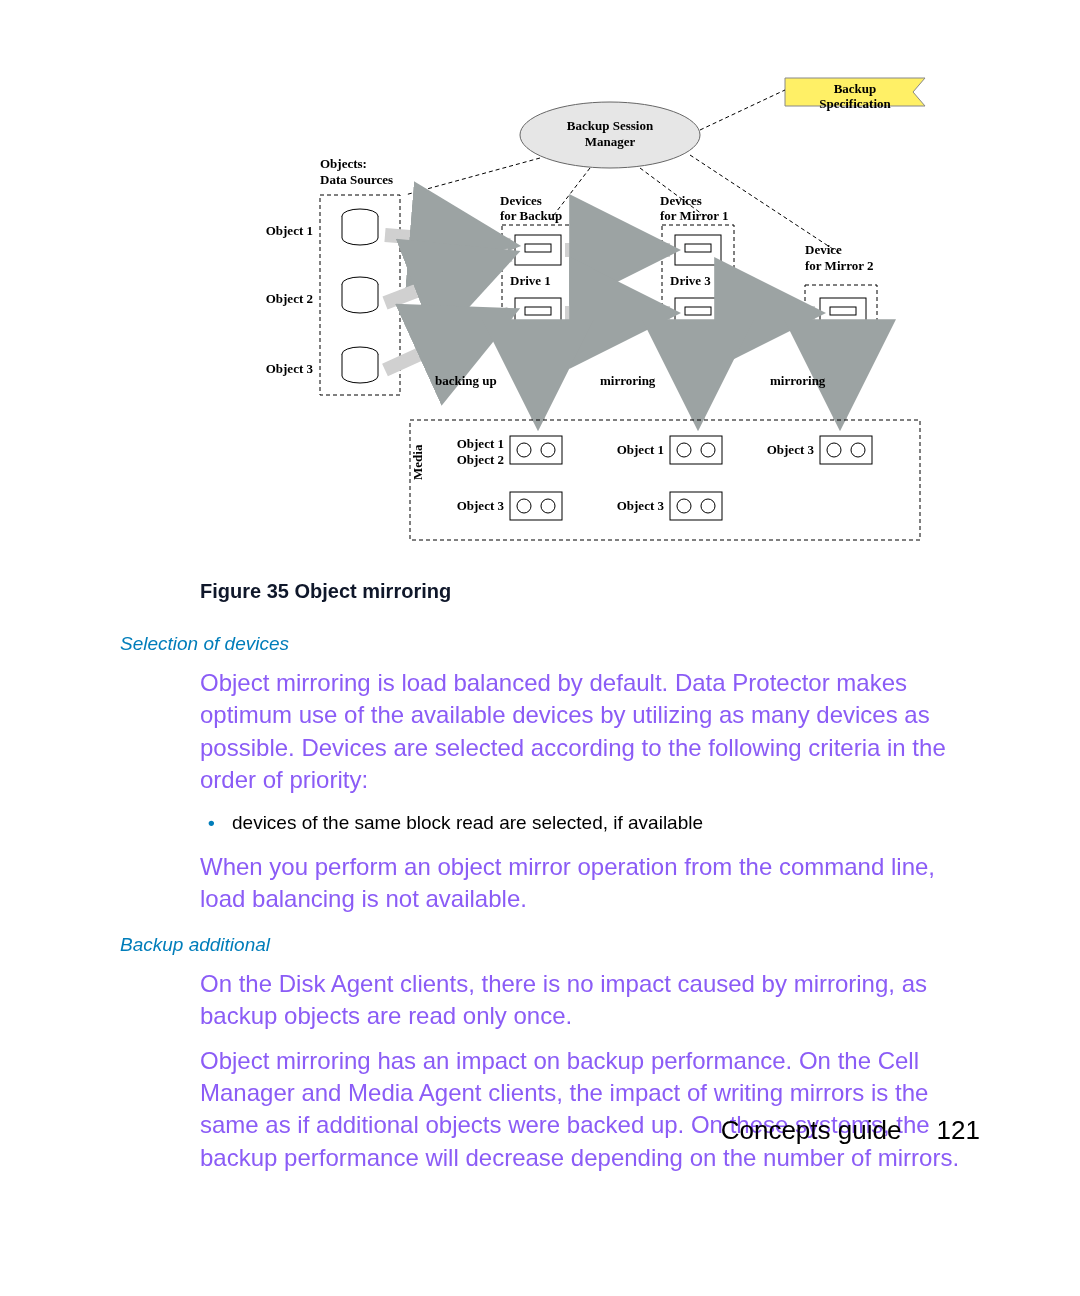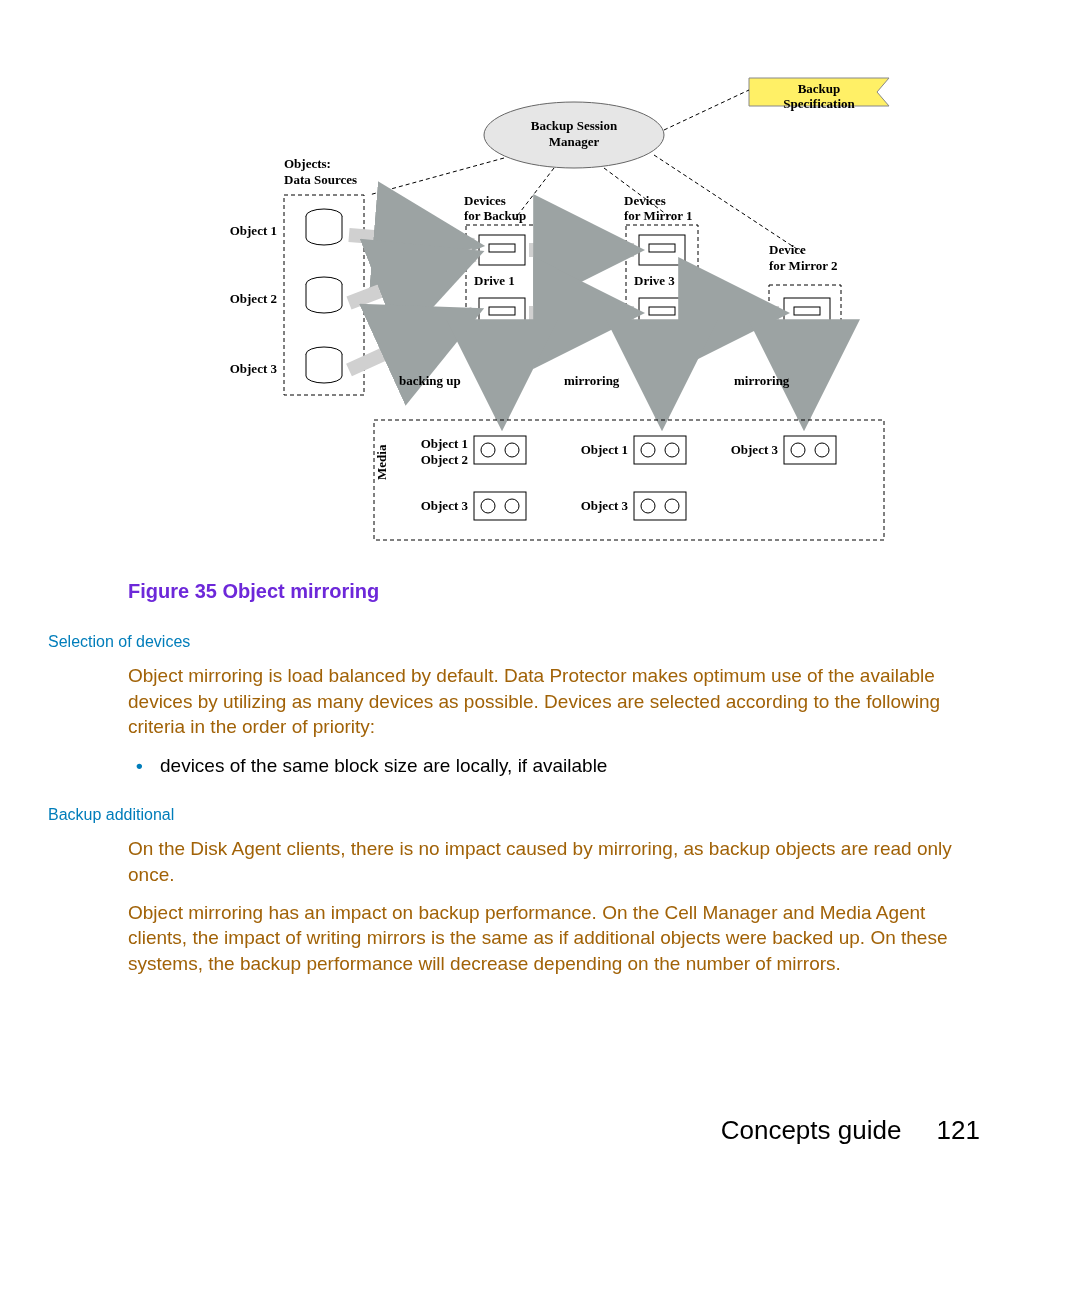--- a/index.html
+++ b/index.html
@@ -6,44 +6,45 @@
     margin: 0;
     padding: 0;
     font-family: Arial, Helvetica, sans-serif;
     background: #fff;
     width: 1080px;
     height: 1296px;
     position: relative;
     color: #000;
   }
   .page {
-    padding: 60px 100px 0 48px;
+    padding: 60px 100px 0 120px;
     box-sizing: border-box;
   }
   .diagram-wrap {
     text-align: center;
     margin-left: 80px;
   }
   .caption {
-    color: #6d28d9;
+    color: #0f172a;
     font-weight: bold;
     font-size: 20px;
     margin: 16px 0 30px 80px;
   }
   .section-heading {
     color: #007dba;
-    font-size: 16px;
+    font-size: 19px;
     font-weight: normal;
-    margin: 26px 0 10px 0;
+    margin: 18px 0 10px 0;
+    font-style: italic;
   }
   .body-text {
-    font-size: 19px;
+    font-size: 24px;
     line-height: 1.35;
     margin: 12px 0 12px 80px;
-    color: #a16207;
+    color: #8b5cf6;
   }
   ul.bullets {
     margin: 0 0 14px 80px;
     padding-left: 28px;
     list-style: none;
   }
   ul.bullets li {
     font-size: 19px;
     line-height: 1.5;
     position: relative;
@@ -199,22 +200,23 @@
         <circle cx="594" cy="390" r="7" fill="none" stroke="#000"></circle>
         <circle cx="618" cy="390" r="7" fill="none" stroke="#000"></circle>
     </svg>
   </div>
 
   <div class="caption">Figure 35 Object mirroring</div>
 
   <div class="section-heading">Selection of devices</div>
   <p class="body-text">Object mirroring is load balanced by default. Data Protector makes optimum use of the available devices by utilizing as many devices as possible. Devices are selected according to the following criteria in the order of priority:</p>
   <ul class="bullets">
-    <li>devices of the same block size are locally, if available</li>
+    <li>devices of the same block read are selected, if available</li>
   </ul>
+  <p class="body-text">When you perform an object mirror operation from the command line, load balancing is not available.</p>
 
   <div class="section-heading">Backup additional</div>
   <p class="body-text">On the Disk Agent clients, there is no impact caused by mirroring, as backup objects are read only once.</p>
   <p class="body-text">Object mirroring has an impact on backup performance. On the Cell Manager and Media Agent clients, the impact of writing mirrors is the same as if additional objects were backed up. On these systems, the backup performance will decrease depending on the number of mirrors.</p>
 
 </div>
 
 <div class="footer">
   <span>Concepts guide</span>
   <span class="pagenum">121</span>

